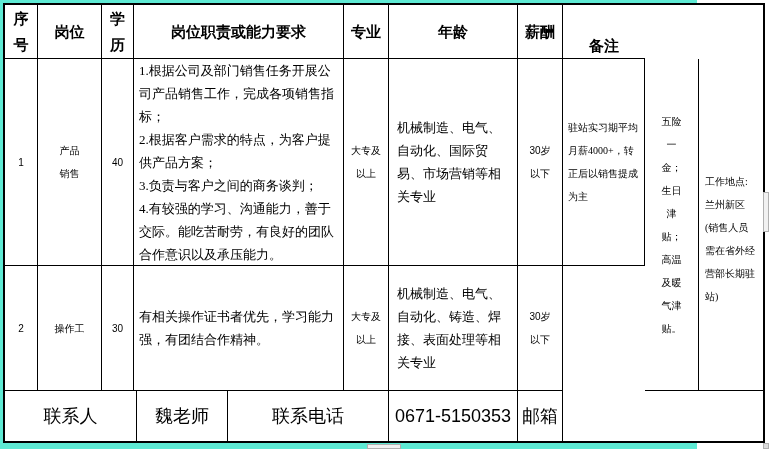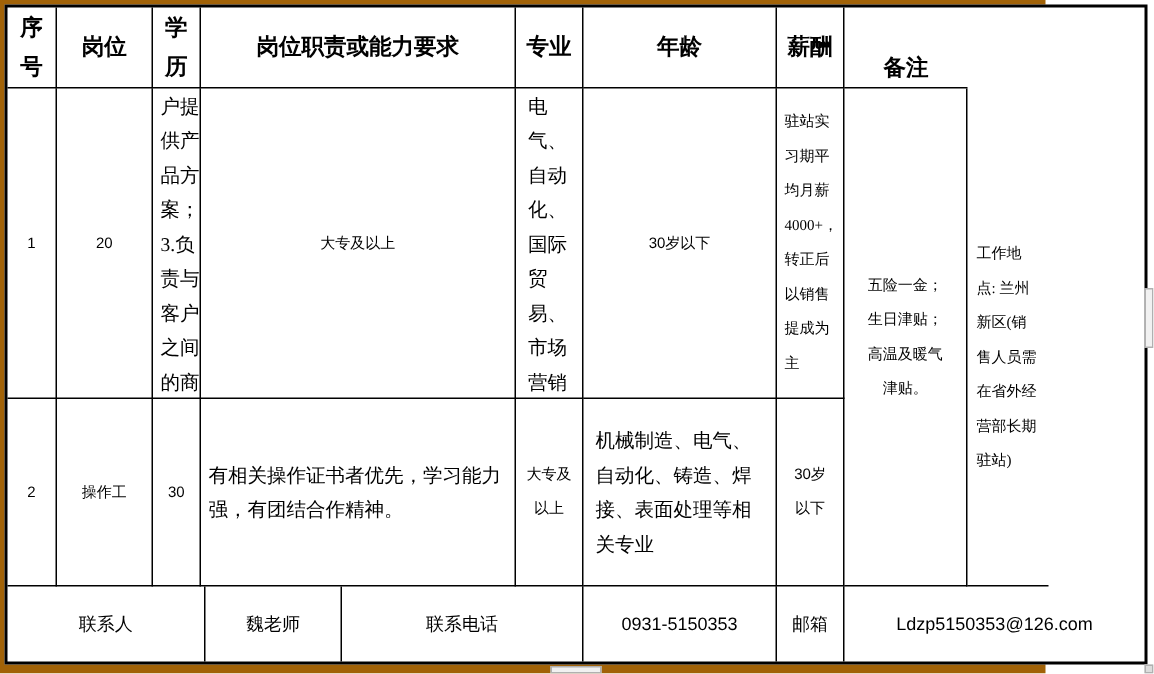--- a/index.html
+++ b/index.html
@@ -1,18 +1,18 @@
 <!DOCTYPE html>
 <html><head>
 <meta charset="utf-8">
 <style>
   * { margin:0; padding:0; box-sizing:border-box; }
   html,body { width:769px; height:449px; background:#ffffff; overflow:hidden;
               font-family:"Liberation Sans","DejaVu Sans",sans-serif; color:#000; }
-  .page { position:relative; width:697px; height:449px; background:#a16207; }
+  .page { position:relative; width:697px; height:449px; background:#5eead4; }
 
   .doc-table { position:absolute; left:3px; top:3px; width:762px; border:2px solid #000; background:#fff; }
 
   .grid { display:grid;
           grid-template-columns:33px 64px 32px 210px 45px 129px 45px 82px 54px 64px;
           grid-template-rows:54px 207px 125px; }
 
   .cell { border-right:1px solid #000; border-bottom:1px solid #000;
           display:flex; align-items:center; justify-content:center;
           text-align:center; font-size:10px; line-height:23px; overflow:hidden; }
@@ -29,21 +29,21 @@
   .pad12 { padding:0 12px; }
   .fs13 { font-size:13px; }
 
   .r1 { grid-row:2; }
   .r2 { grid-row:3; }
   .span2 { grid-row:2 / span 2; }
 
   .footer { display:grid; grid-template-columns:132px 91px 161px 129px 45px 200px;
             grid-template-rows:50px; }
   .fcell { border-right:1px solid #000; display:flex; align-items:center;
-           justify-content:center; font-size:12px;text-align:right; }
+           justify-content:center; font-size:18px;text-align:right; }
   .fcell.last { border-right:none; }
 
   .scroll-frag { position:absolute; background:#f1f1f1; border:1px solid #b0b0b0; }
   .v-thumb { left:763px; top:192px; width:6px; height:40px; }
   .h-thumb { left:367px; top:444px; width:34px; height:5px; }
   .corner  { left:763px; top:443px; width:6px; height:6px; background:#dcdcdc; }
 </style>
 </head>
 <body>
 
@@ -56,21 +56,23 @@
       <div class="cell hcell">序号</div>
       <div class="cell hcell">岗位</div>
       <div class="cell hcell">学历</div>
       <div class="cell hcell">岗位职责或能力要求</div>
       <div class="cell hcell">专业</div>
       <div class="cell hcell">年龄</div>
       <div class="cell hcell">薪酬</div>
       <div class="cell hcell last">备注</div>
 
       <div class="cell r1">1</div>
-      <div class="cell r1">20</div>
+      <div class="cell r1 preline pad12">产品
+销售</div>
+      <div class="cell r1">40</div>
       <div class="cell r1 left preline pad5 fs13">1.根据公司及部门销售任务开展公司产品销售工作，完成各项销售指标；
 2.根据客户需求的特点，为客户提供产品方案；
 3.负责与客户之间的商务谈判；
 4.有较强的学习、沟通能力，善于交际。能吃苦耐劳，有良好的团队合作意识以及承压能力。</div>
       <div class="cell r1 pad7">大专及以上</div>
       <div class="cell r1 left pad8 fs13">机械制造、电气、自动化、国际贸易、市场营销等相关专业</div>
       <div class="cell r1 pad7">30岁以下</div>
       <div class="cell r1 left pad5">驻站实习期平均月薪4000+，转正后以销售提成为主</div>
       <div class="cell span2 pad12">五险一金；生日津贴；高温及暖气津贴。</div>
       <div class="cell span2 last left pad6">工作地点: 兰州新区(销售人员需在省外经营部长期驻站)</div>
@@ -81,23 +83,22 @@
       <div class="cell r2 left pad5 fs13">有相关操作证书者优先，学习能力强，有团结合作精神。</div>
       <div class="cell r2 pad7">大专及以上</div>
       <div class="cell r2 left pad8 fs13">机械制造、电气、自动化、铸造、焊接、表面处理等相关专业</div>
       <div class="cell r2 pad7">30岁以下</div>
     </div>
 
     <div class="footer">
       <div class="fcell">联系人</div>
       <div class="fcell">魏老师</div>
       <div class="fcell">联系电话</div>
-      <div class="fcell">0931-5150353</div>
+      <div class="fcell">0671-5150353</div>
       <div class="fcell">邮箱</div>
-      <div class="fcell last">Ldzp5150353@126.com</div>
     </div>
 
   </div>
 
   <div class="scroll-frag v-thumb"></div>
   <div class="scroll-frag h-thumb"></div>
   <div class="scroll-frag corner"></div>
 
 </div>
 

